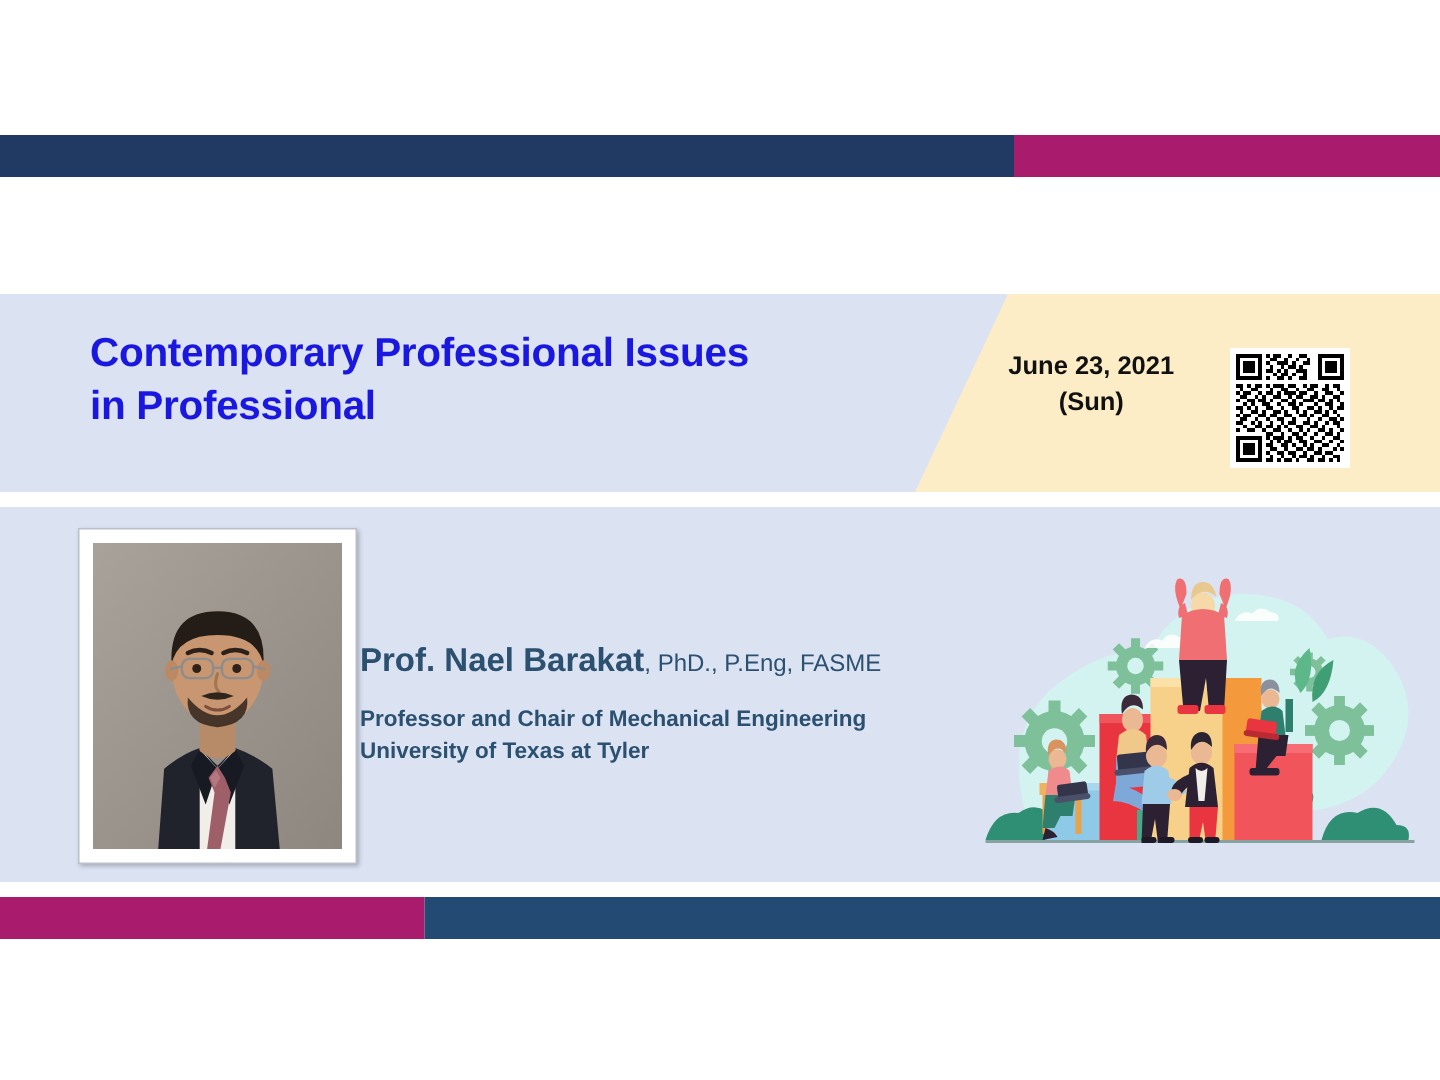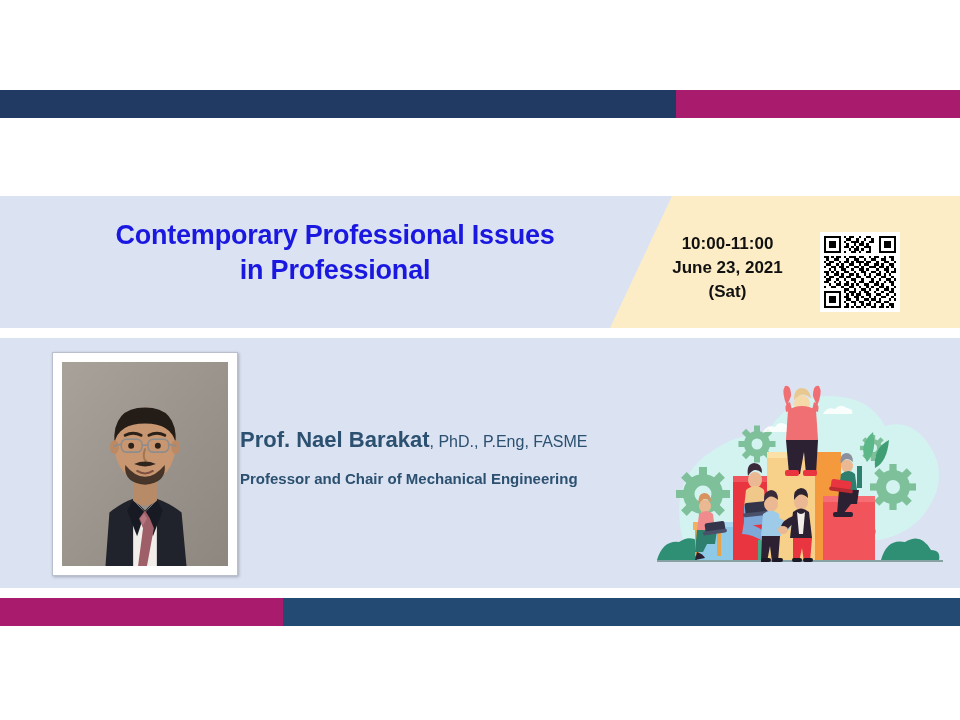--- a/index.html
+++ b/index.html
@@ -24,21 +24,21 @@
     line-height:13.5px;letter-spacing:.1px;font-weight:400;}
   .logo-divider{width:1px;height:44px;background:#9aa4b8;margin:0 14px;}
   .soe-mark{width:34px;height:34px;margin-right:8px;position:relative;}
   .soe-text{display:flex;flex-direction:column;justify-content:center;
     color:#22365f;font-size:11px;line-height:13.5px;font-weight:400;}
 
   
   .titleband{position:absolute;left:0;top:196px;width:960px;height:132px;background:#dbe2f2;overflow:hidden;}
   .creamwedge{position:absolute;right:0;top:0;width:350px;height:132px;background:#fdedc6;
     clip-path:polygon(100% 0,100% 100%,0 100%,62px 0);}
-  .title-text{position:absolute;left:60px;top:22px;width:550px;text-align:center;
+  .title-text{position:absolute;left:60px;top:22px;width:550px;
     color:#1a18e0;font-weight:bold;font-size:27px;line-height:35px;letter-spacing:-.2px;}
   .datetime{position:absolute;left:645px;top:36px;width:165px;text-align:center;
     color:#111111;font-weight:bold;font-size:17px;line-height:24px;}
   .qr{position:absolute;left:820px;top:232px;width:80px;height:80px;background:#ffffff;
     padding:4px;box-sizing:border-box;}
   .qr svg{display:block;width:100%;height:100%;}
 
   
   .gap{position:absolute;left:0;top:328px;width:960px;height:10px;background:#fff;}
 
@@ -114,23 +114,22 @@
     </div>
   </div>
 
   <div class="titleband">
     <div class="creamwedge"></div>
     <div class="title-text">
       <div>Contemporary Professional Issues</div>
       <div>in Professional</div>
     </div>
     <div class="datetime">
-      <div>10:00-11:00</div>
       <div>June 23, 2021</div>
-      <div>(Sat)</div>
+      <div>(Sun)</div>
     </div>
   </div>
 
   <div class="qr">
     <svg viewBox="0 0 29 29" shape-rendering="crispEdges">
       <rect width="29" height="29" fill="#fff"></rect>
       <g fill="#000">
         <rect x="0" y="0" width="7" height="1"></rect>
           <rect x="0" y="6" width="7" height="1"></rect>
         <rect x="0" y="0" width="1" height="7"></rect>
@@ -414,20 +413,21 @@
         </svg>
       </div>
     </div>
 
     <div class="speaker-info">
       <div class="speaker-name">
         <b>Prof. Nael Barakat</b><span class="creds">, PhD., P.Eng, FASME</span>
       </div>
       <div class="speaker-role">
         <div>Professor and Chair of Mechanical Engineering</div>
+        <div>University of Texas at Tyler</div>
       </div>
     </div>
 
     <div class="illus">
       <svg viewBox="0 0 310 244">
 
         <path d="M38 196 q-14 -56 22 -84 q34 -26 60 -20 q22 -40 64 -40 q40 0 56 30 q28 -8 46 22 q18 30 -4 62 q-16 24 -48 30 z" fill="#d3f3f1"></path>
 
         <g fill="#7ec09a">
           <g transform="translate(58,150)">

